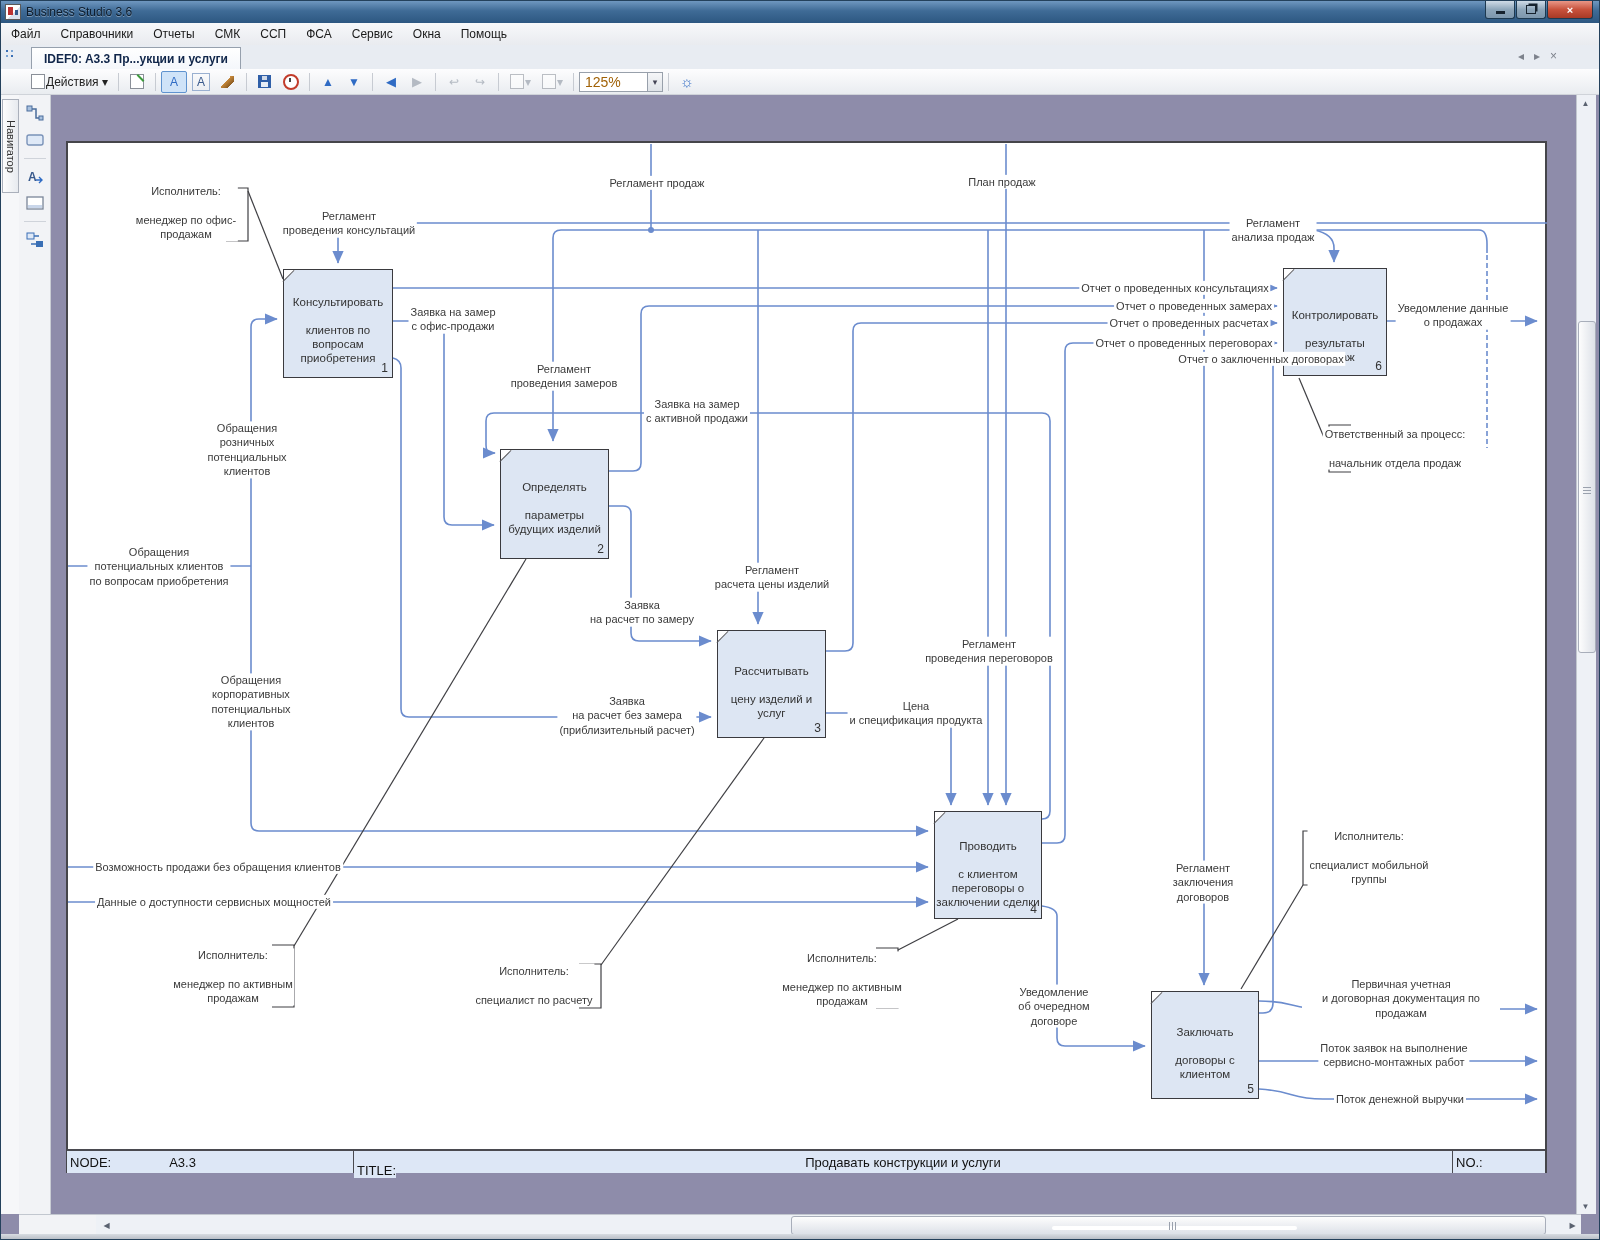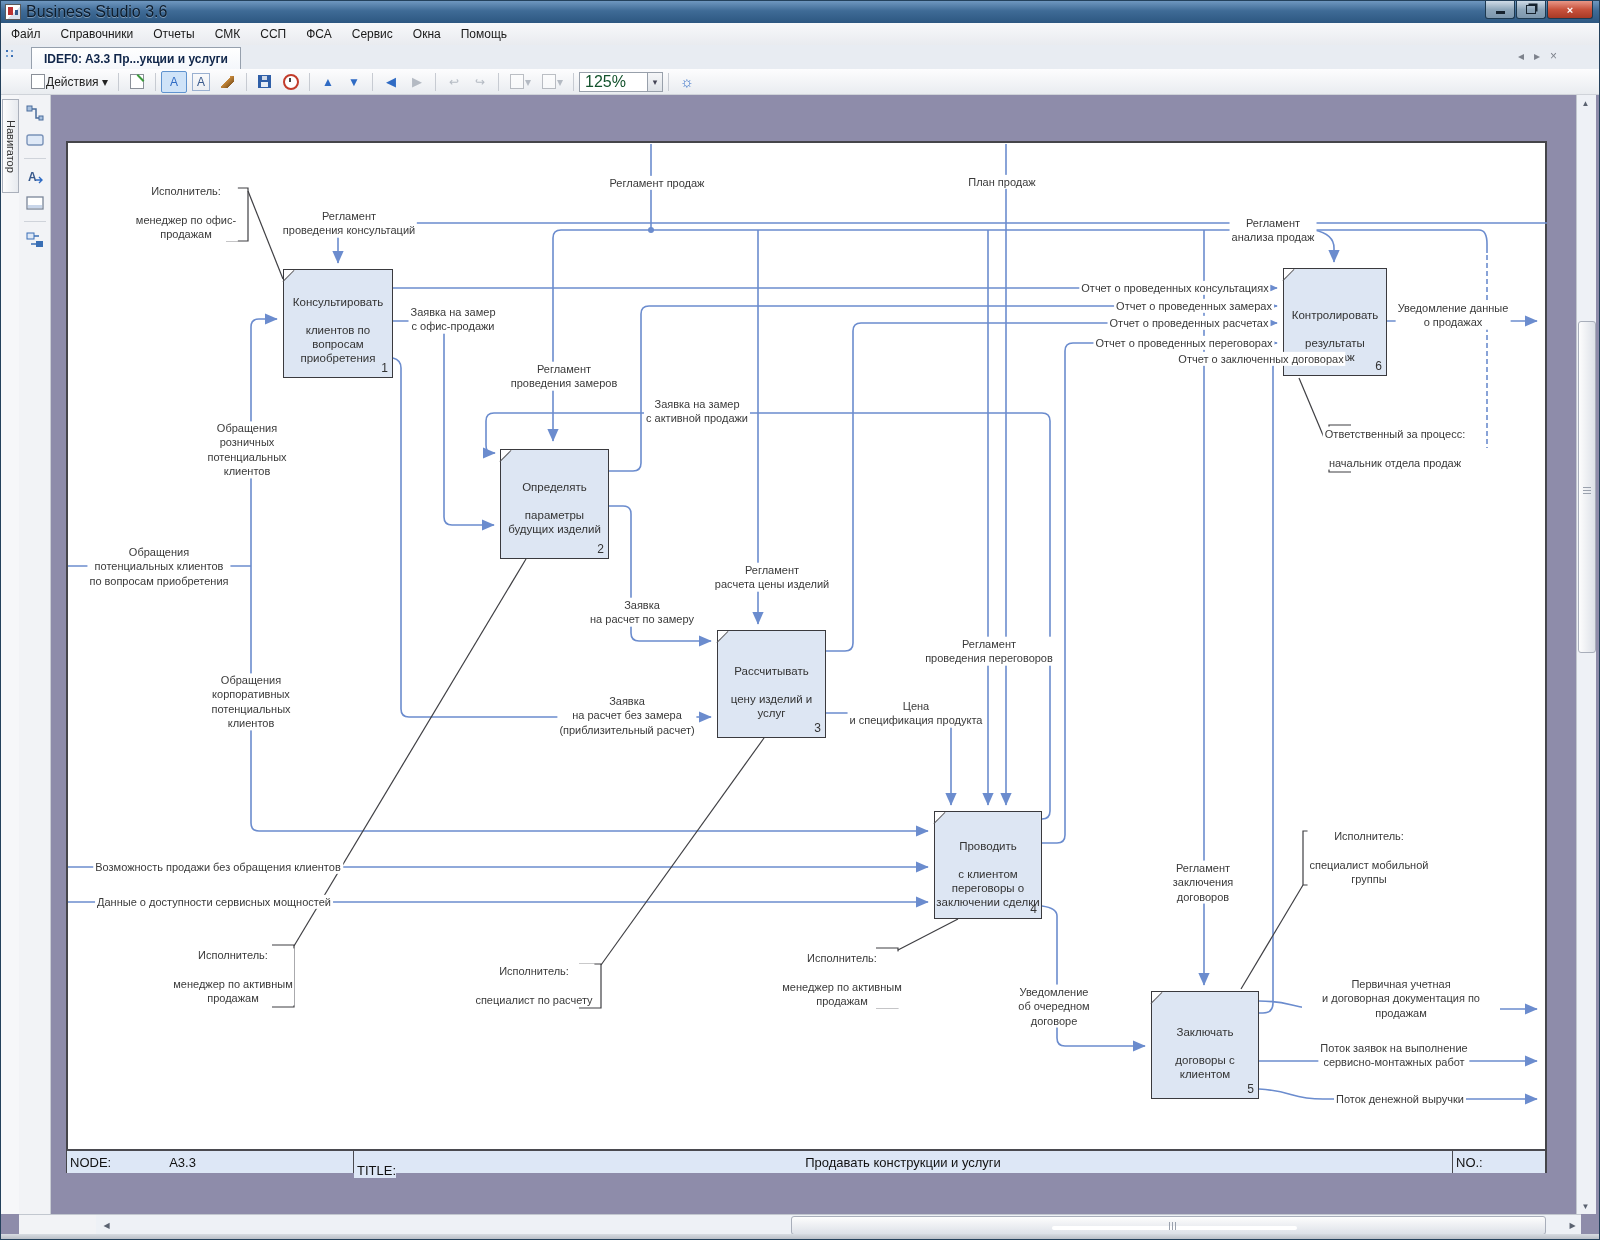--- a/index.html
+++ b/index.html
@@ -5,21 +5,21 @@
   html,body{margin:0;padding:0;background:#666;}
   .win{position:relative;width:1600px;height:1240px;background:#8e8caa;overflow:hidden;
        font-family:"Liberation Sans",sans-serif;border:1px solid #24415c;box-sizing:border-box;}
   
   .titlebar{position:absolute;left:0;top:0;width:1600px;height:22px;
     background:linear-gradient(180deg,#6f97c0 0%,#3f6b96 45%,#2d5781 100%);display:flex;align-items:center;}
   .app-icon{width:14px;height:14px;margin:0 5px 0 4px;background:linear-gradient(135deg,#fff 55%,#d9e2ee 55%);
     border:1px solid #5a5a5a;position:relative;}
   .app-icon:before{content:"";position:absolute;left:2px;top:2px;width:5px;height:8px;background:#b33;}
   .app-icon:after{content:"";position:absolute;right:2px;top:5px;width:3px;height:5px;background:#345a8c;}
-  .title-text{font-size:16px;color:#0d1c2c;text-shadow:0 1px 0 rgba(255,255,255,.35);}
+  .title-text{font-size:12px;color:#0d1c2c;text-shadow:0 1px 0 rgba(255,255,255,.35);}
   .winbtns{position:absolute;right:8px;top:0;display:flex;}
   .wbtn{width:28px;height:17px;border:1px solid #1d3950;border-top:none;border-radius:0 0 3px 3px;
     background:linear-gradient(180deg,#cfdbe7,#8ea6ba 50%,#7d97ad);margin-left:1px;
     display:flex;align-items:center;justify-content:center;font-size:11px;color:#16222e;}
   .wbtn.close{width:44px;background:linear-gradient(180deg,#e99787,#c8523c 50%,#a93a26);color:#fff;font-weight:bold;}
   .wbtn .minbar{width:9px;height:3px;background:#16222e;margin-top:6px;}
   .wbtn .rest{width:8px;height:7px;border:1px solid #16222e;box-shadow:2px -2px 0 -0.5px #16222e;}
   .menubar{position:absolute;left:0;top:22px;width:1600px;height:22px;
     background:linear-gradient(180deg,#f7f8fa,#e9ebef);border-bottom:1px solid #d4d7dc;display:flex;align-items:center;}
   .menu-item{font-size:12px;color:#1a1a1a;padding:2px 10px;}
@@ -41,21 +41,21 @@
   .tbtn.sel{background:#cfe3f8;border-color:#5f93cf;}
   .ticon{width:16px;height:16px;display:flex;align-items:center;justify-content:center;font-size:12px;}
   .ic-sheet{width:12px;height:13px;background:#fff;border:1px solid #8a8f98;position:relative;}
   .ic-sheet.green:after{content:"";position:absolute;right:-2px;top:2px;width:9px;height:2px;background:#3c9a3c;transform:rotate(45deg);}
   .ic-brush{width:13px;height:12px;background:linear-gradient(135deg,transparent 40%,#c98a3c 40%,#8a5a20 75%,transparent 75%);}
   .ic-save{width:13px;height:13px;background:#2f5fa8;position:relative;}
   .ic-save:after{content:"";position:absolute;left:3px;bottom:1px;width:7px;height:5px;background:#e8eef6;}
   .ic-save:before{content:"";position:absolute;left:4px;top:1px;width:5px;height:4px;background:#cfd9e8;}
   .ic-alarm{width:12px;height:12px;border:2px solid #c23b2a;border-radius:50%;position:relative;background:#fff;}
   .ic-alarm:after{content:"";position:absolute;left:4px;top:2px;width:2px;height:4px;background:#444;}
-  .zoombox{width:62px;height:18px;background:#fff;border:1px solid #98a0ab;font-size:16px;color:#14532d;
+  .zoombox{width:62px;height:18px;background:#fff;border:1px solid #98a0ab;font-size:14px;color:#a16207;
     display:flex;align-items:center;padding-left:5px;}
   .zoomdrop{width:14px;height:18px;border:1px solid #98a0ab;border-left:none;background:linear-gradient(#f5f6f8,#dfe3e8);
     display:flex;align-items:center;justify-content:center;font-size:9px;color:#445;}
   .blue{color:#2f6bc4;} .gray{color:#b4bac3;} .nav-arr{font-size:13px;}
   
   .nav-strip{position:absolute;left:0;top:94px;width:18px;height:1119px;background:#f6f7f9;border-right:1px solid #c9cdd4;}
   .nav-tab{position:absolute;left:1px;top:4px;width:15px;height:92px;background:linear-gradient(90deg,#fdfdfd,#e7eaef);
     border:1px solid #aab0bb;display:flex;align-items:center;justify-content:center;}
   .nav-tab span{writing-mode:vertical-rl;font-size:11px;color:#333;}
   .palette{position:absolute;left:18px;top:94px;width:32px;height:1119px;background:#f2f3f6;border-right:1px solid #c9cdd4;

